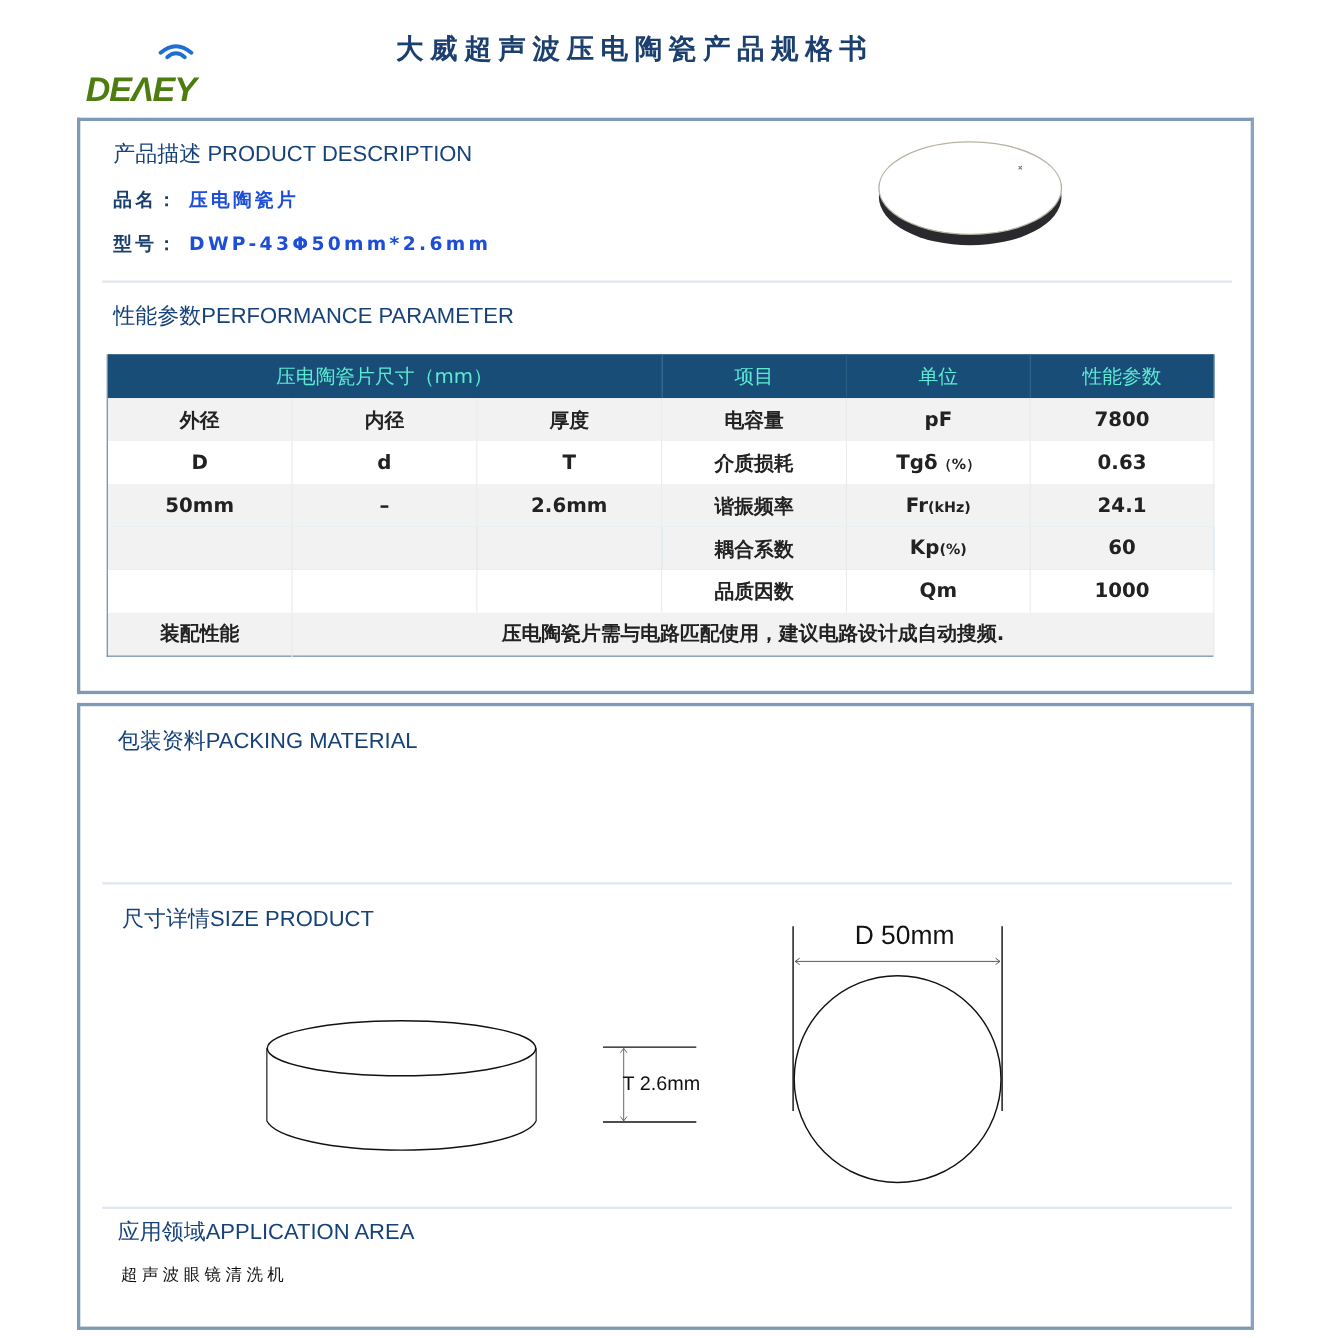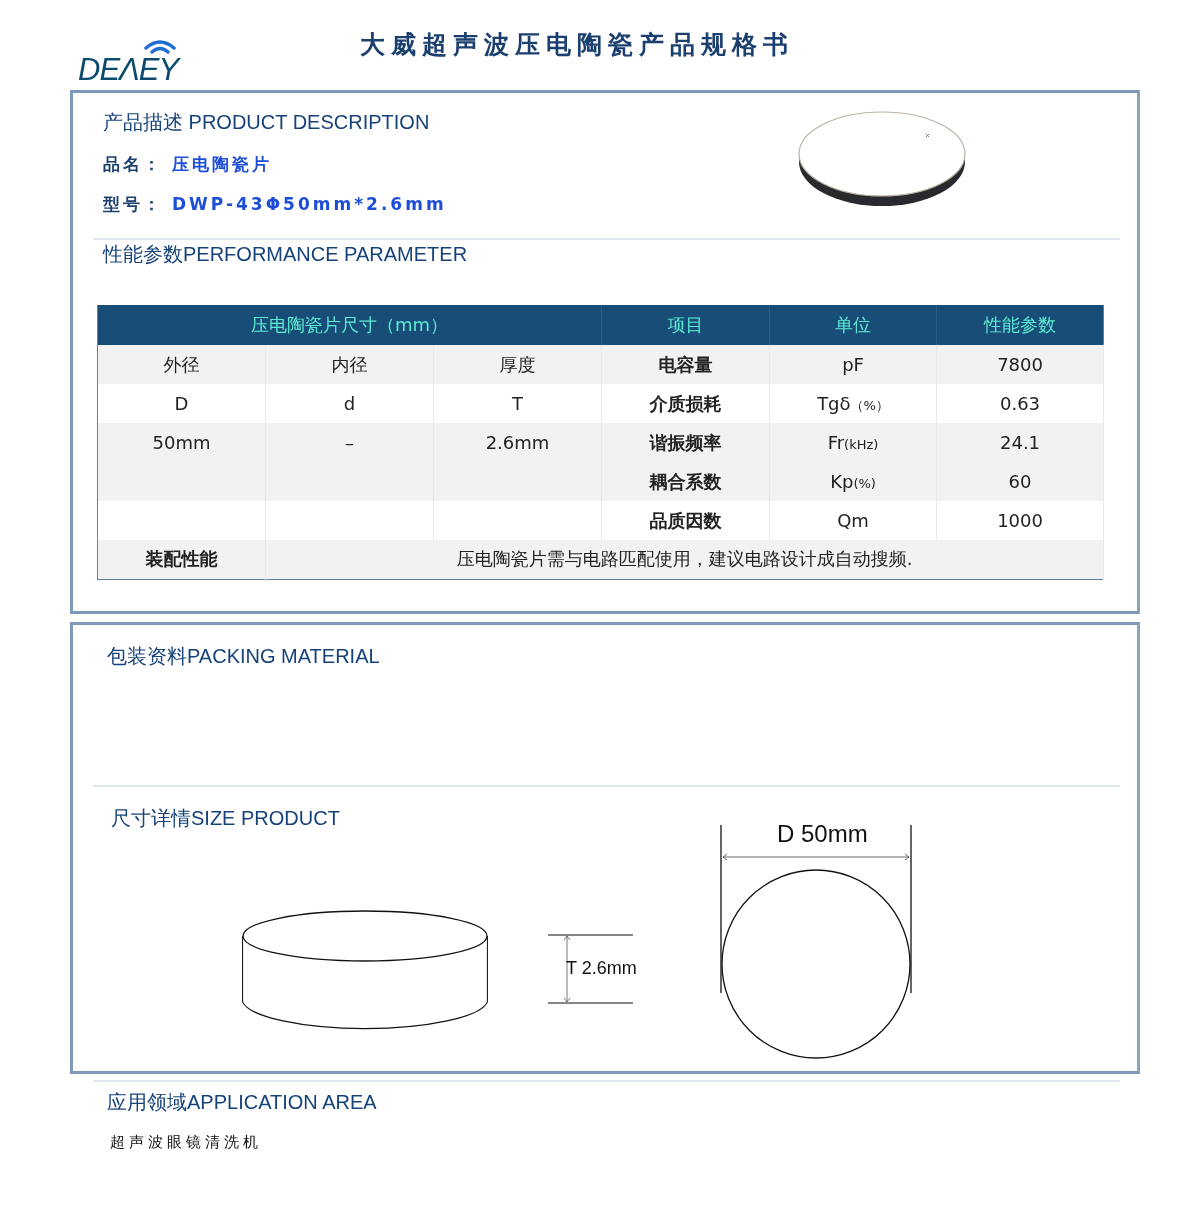--- a/index.html
+++ b/index.html
@@ -1,39 +1,39 @@
 <!DOCTYPE html>
 <html><head>
   <meta charset="utf-8">
   <style>
     * { box-sizing: border-box; margin: 0; padding: 0; }
     html, body { width: 1200px; height: 1216px; background: #ffffff; overflow: hidden; }
     body { position: relative; font-family: "DejaVu Sans", "Liberation Sans", sans-serif; color: #1a1a1a; }
 
     .logo { position: absolute; left: 78px; top: 36px; width: 145px; height: 46px; }
-    .logo-text { position: absolute; left: 0; top: 16px; font-family: "Liberation Sans", sans-serif; font-weight: normal; font-style: italic; font-size: 31px; color: #0c4a6e; letter-spacing: -1px; }
+    .logo-text { position: absolute; left: 0; top: 28px; font-family: "Liberation Sans", sans-serif; font-weight: bold; font-style: italic; font-size: 31px; color: #4d7c0f; letter-spacing: -1px; }
     .logo-waves { position: absolute; left: 62px; top: 0; width: 40px; height: 20px; }
 
     .doc-title { position: absolute; left: 360px; top: 28px; font-size: 25px; font-weight: bold; color: #1b3f6e; letter-spacing: 6px; }
 
-    .panel { position: absolute; left: 70px; width: 1070px; border: 3px solid #7f99b8; border-right-color: #8aa3c1; background: #fff; }
+    .panel { position: absolute; left: 70px; width: 1070px; border: 3px solid #7f99b8; border-right-color: #8aa3c1; background: #fff; margin-top: 17px; }
     .panel1 { top: 90px; height: 524px; }
-    .panel2 { top: 622px; height: 452px; }
+    .panel2 { top: 622px; height: 570px; }
 
     .section-title { position: absolute; font-size: 20px; color: #16427a; font-family: "Liberation Sans", "DejaVu Sans", sans-serif; }
     .line-label { position: absolute; font-size: 17px; font-weight: bold; color: #1b3f6e; letter-spacing: 3px; }
     .line-value { color: #1d4ed8; }
 
     .divider { position: absolute; height: 2px; background: #dfe6f0; }
 
     .disc-photo { position: absolute; left: 796px; top: 108px; width: 172px; height: 102px; }
 
     table.spec { position: absolute; border-collapse: collapse; font-size: 18px; color: #222; table-layout: fixed; }
     table.spec th { background: #174d76; color: #5eead4; font-weight: normal; height: 40px; border-right: 1px solid #2b5c82; }
-    table.spec td { text-align: center; height: 39px; border-right: 1px solid #eaeaea; }
+    table.spec td { text-align: center; height: 39px; border-right: 1px solid #eaeaea; font-weight: bold; }
     table.spec tr.alt td { background: #f2f2f2; }
     table.spec tr.plain td { background: #ffffff; }
     table.spec td.bold { font-weight: bold; }
     .unit-small { font-size: 13px; }
 
     .perf { left: 24px; top: 212px; width: 1006px; border: 1px solid #5f7f9e; border-top: none; }
     .pack { left: 20px; top: 66px; width: 1024px; border: 1px solid #5f7f9e; border-top: none; }
 
     .drawing { position: absolute; }
     .app-text { position: absolute; font-size: 15px; color: #111; letter-spacing: 4px; }
@@ -63,21 +63,21 @@
   </div>
 
   <svg class="disc-photo" style="left:723px; top:15px;" viewBox="0 0 172 102">
     <ellipse cx="86" cy="54" rx="83" ry="44" fill="#2a2a2e"></ellipse>
     <ellipse cx="86" cy="46" rx="83" ry="42" fill="#ffffff" stroke="#b9b2a4" stroke-width="1.2"></ellipse>
     <path d="M130 26 l3 3 M133 26 l-3 3" stroke="#6b7a90" stroke-width="1"></path>
   </svg>
 
   <div class="divider" style="left:20px; top:145px; width:1027px;"></div>
 
-  <div class="section-title" style="left:30px; top:148px;">性能参数PERFORMANCE PARAMETER</div>
+  <div class="section-title" style="left:30px; top:164px;">性能参数PERFORMANCE PARAMETER</div>
 
   <table class="spec perf">
     <colgroup>
       <col style="width:168px">
         <col style="width:168px">
         <col style="width:168px">
       <col style="width:168px">
         <col style="width:167px">
         <col style="width:167px">
     </colgroup>

